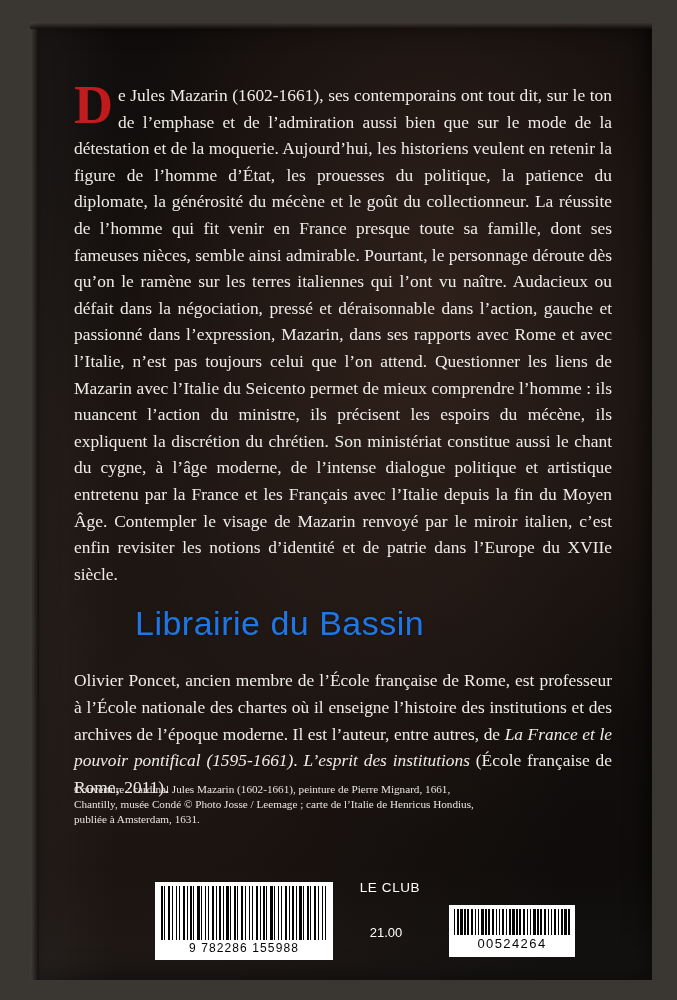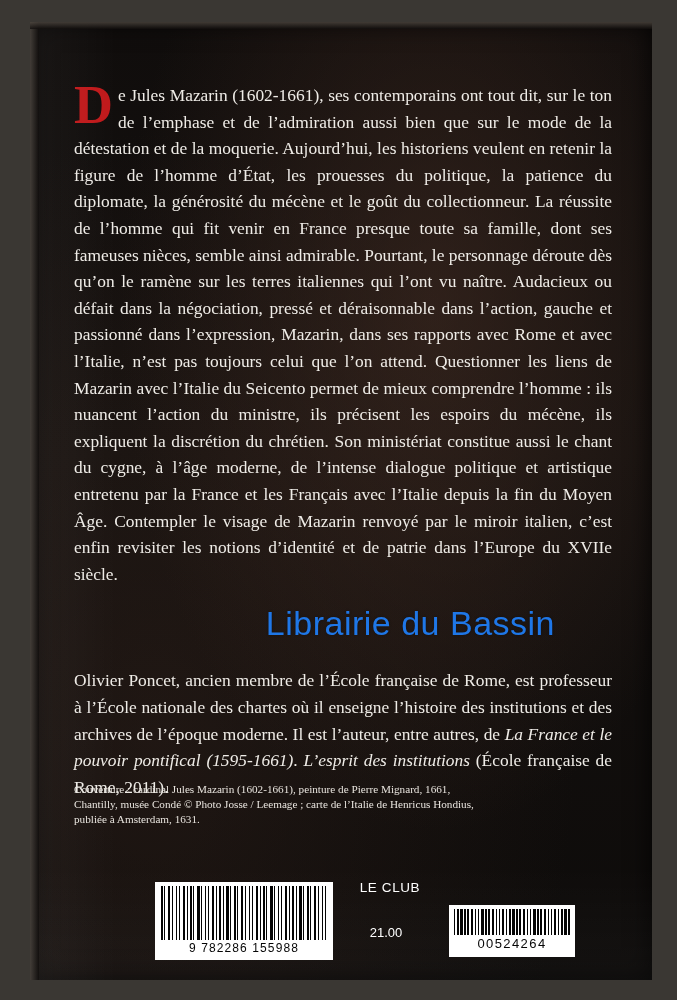--- a/index.html
+++ b/index.html
@@ -102,21 +102,21 @@
     font-size: 11.2px;
     line-height: 15px;
     font-family: "Liberation Serif", serif;
   }
 
   .watermark {
     position: absolute;
     left: 135px;
     top: 604px;
     width: 420px;
-    text-align: right;
+    text-align: left;
     color: #1f7bf0;
     font-size: 34px;
     line-height: 38px;
     font-family: "Liberation Sans", sans-serif;
     letter-spacing: .5px;
     text-shadow: 0 0 3px rgba(0,0,0,0.35);
     opacity: .96;
     pointer-events: none;
   }
 

